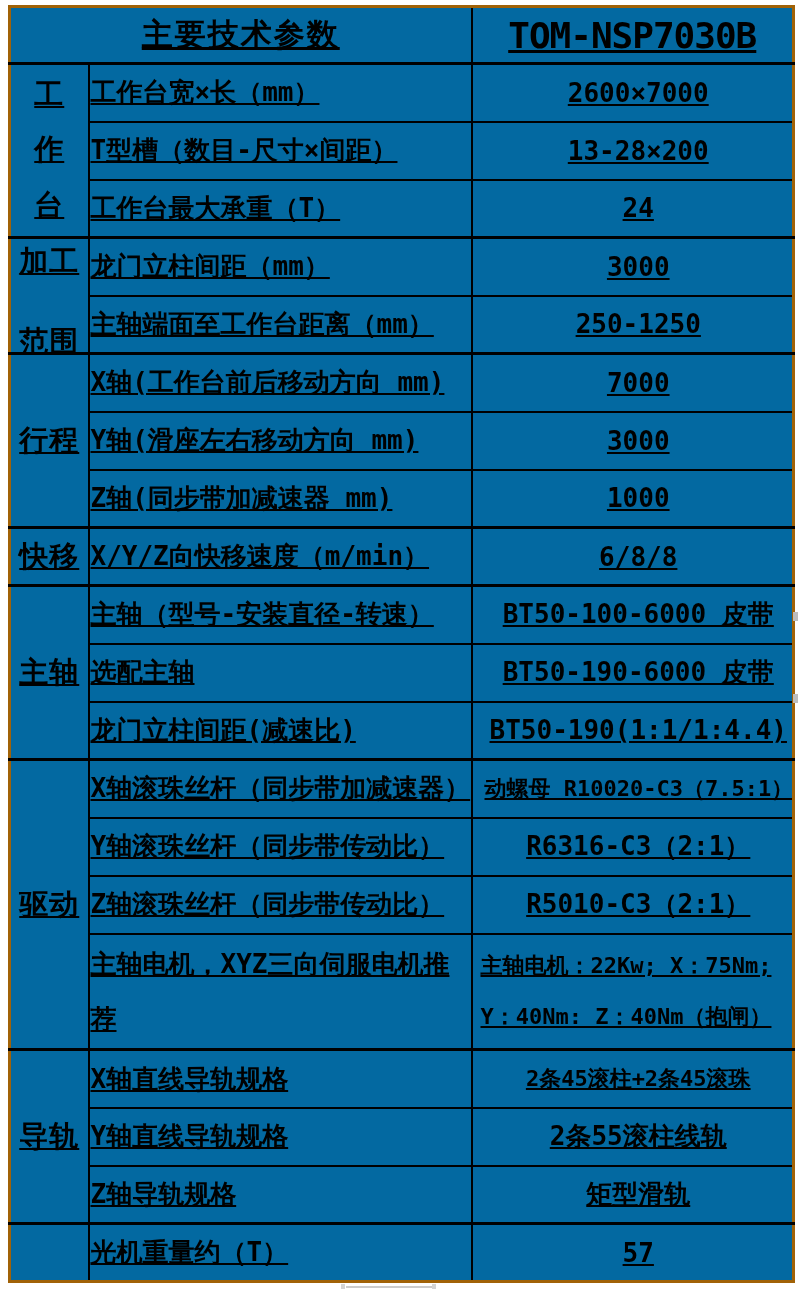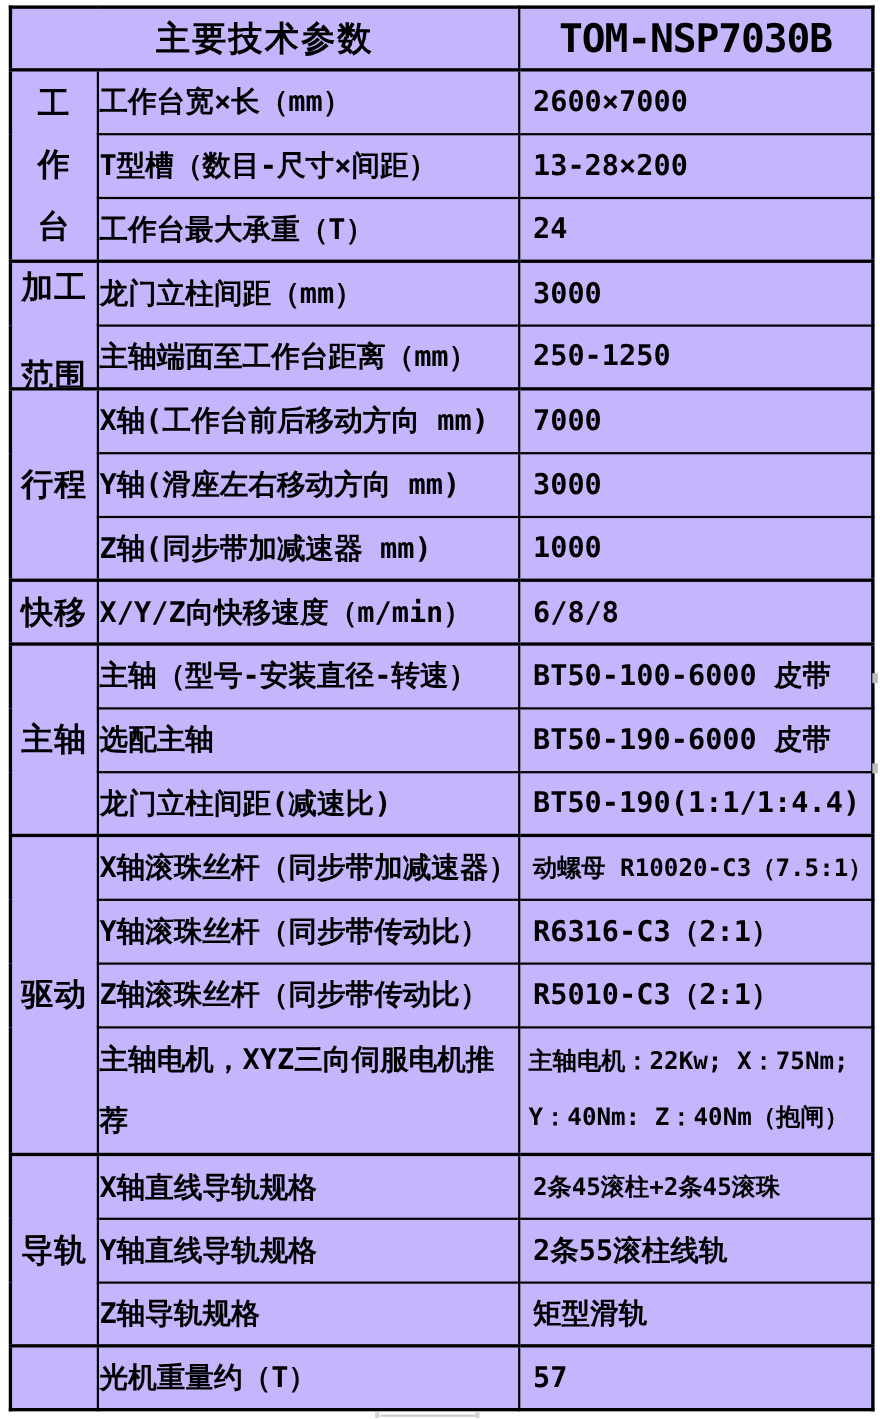--- a/index.html
+++ b/index.html
@@ -16,22 +16,23 @@
     font-weight: bold;
     color: #000000;
   }
   table.spec {
     position: absolute;
     left: 8px;
     top: 5px;
     width: 784px;
     border-collapse: collapse;
     table-layout: fixed;
-    border: 3px solid #000000;
-    background: #c4b5fd;
+    border: 3px solid #a16207;
+    background: #0369a1;
+    text-decoration: underline;
   }
   col.c-group { width: 79px; }
   col.c-param { width: 383px; }
   col.c-value { width: 322px; }
 
   td {
     border: 2px solid #000000;
     overflow: hidden;
     vertical-align: middle;
     padding: 0;
@@ -77,21 +78,21 @@
     padding-right: 4px;
     font-size: 26px;
     white-space: nowrap;
   }
   td.p.wrap {
     white-space: normal;
     line-height: 2.15;
     padding-top: 2px;
   }
   td.v {
-    text-align: left;
+    text-align: center;
     font-size: 26px;
     white-space: nowrap;
     letter-spacing: 0px;
     padding-left: 12px;
   }
   td.v.tight { font-size: 22px; }
   td.v.wrap {
     white-space: normal;
     text-align: left;
     padding-left: 8px;

